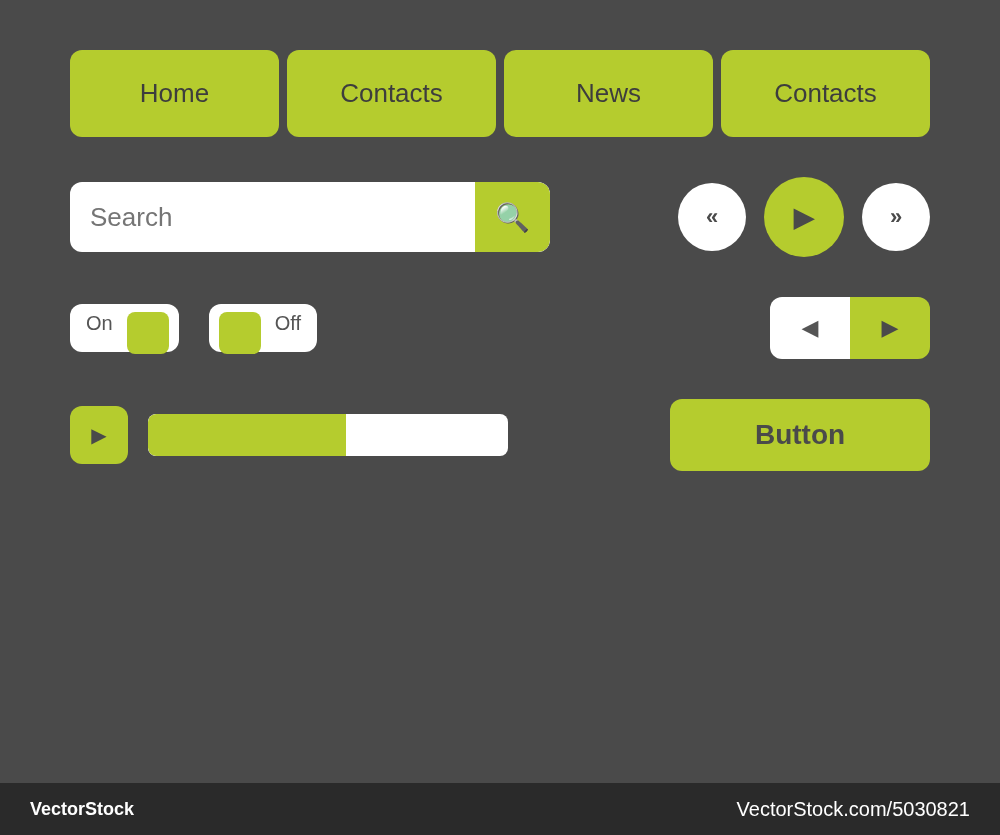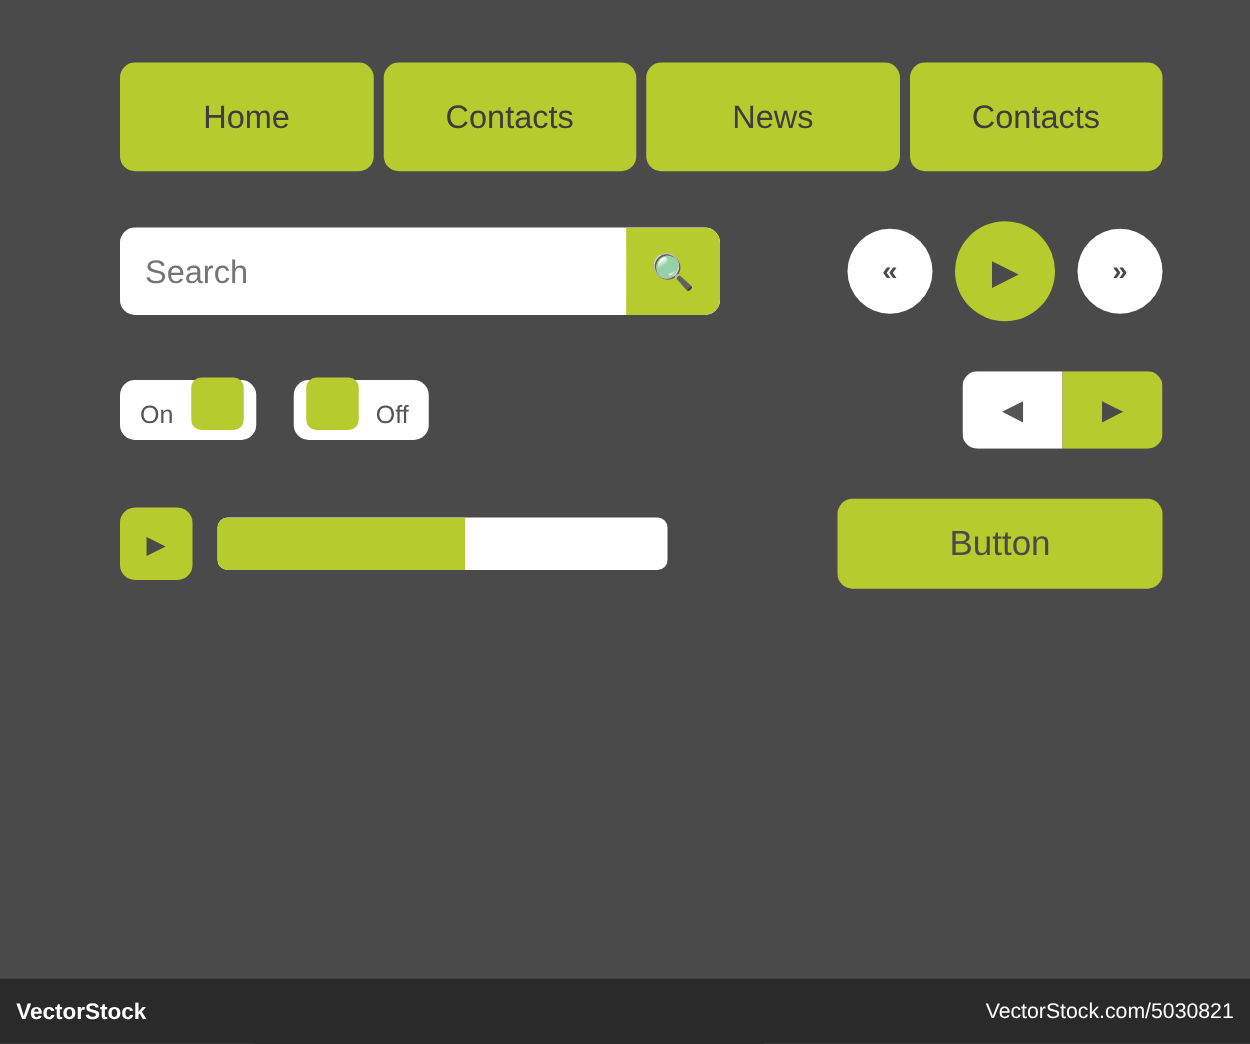--- a/index.html
+++ b/index.html
@@ -10,21 +10,21 @@
       background-color: #4a4a4a;
       font-family: Arial, sans-serif;
       overflow: hidden;
       display: flex;
       flex-direction: column;
     }
 
     .main-content {
       flex: 1;
       background-color: #4a4a4a;
-      padding: 50px 70px 30px 96px;
+      padding: 50px 70px 30px 70px;
       display: flex;
       flex-direction: column;
       gap: 40px;
     }
 
     
     .nav-bar {
       display: flex;
       gap: 8px;
     }
@@ -115,21 +115,21 @@
 
     
     .toggle-row {
       display: flex;
       align-items: center;
       gap: 30px;
     }
 
     .toggle-switch {
       display: flex;
-      align-items: flex-end;
+      align-items: flex-start;
       background: white;
       border-radius: 12px;
       padding: 8px 10px;
       gap: 8px;
       height: 48px;
     }
 
     .toggle-label {
       font-size: 20px;
       color: #555;
@@ -245,42 +245,42 @@
     .main-button {
       margin-left: auto;
       background: #b5cc2e;
       border: none;
       border-radius: 12px;
       width: 260px;
       height: 72px;
       font-size: 28px;
       color: #4a4a4a;
       cursor: pointer;
-      font-weight: 400;
+      font-weight: 700;
     }
 
     
     .footer {
       background: #2a2a2a;
       height: 52px;
       display: flex;
       align-items: center;
       justify-content: space-between;
-      padding: 0 13px;
+      padding: 0 30px;
     }
 
     .footer-text {
       color: white;
       font-size: 18px;
       font-weight: bold;
     }
 
     .footer-url {
       color: white;
-      font-size: 17px;
+      font-size: 20px;
     }
   </style>
 </head>
 <body>
 
 <div class="main-content">
 
   <nav class="nav-bar">
     <button class="nav-btn">Home</button>
     <button class="nav-btn">Contacts</button>

